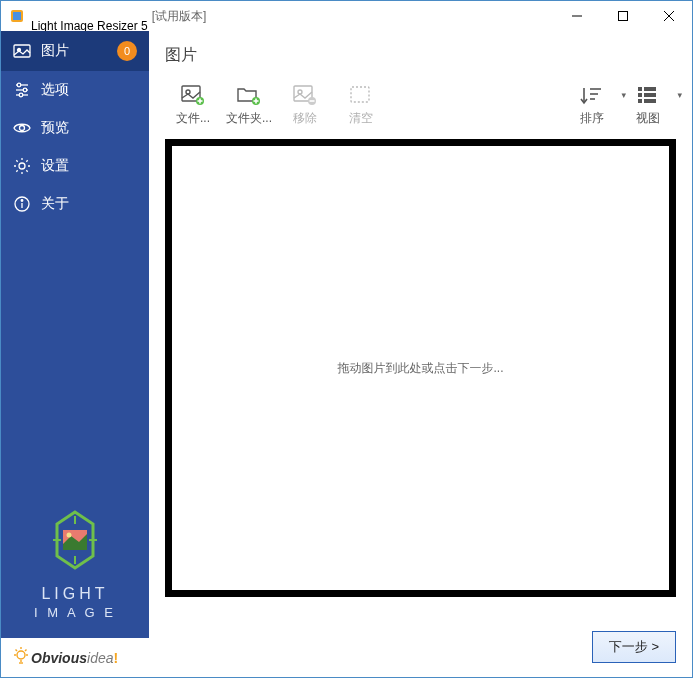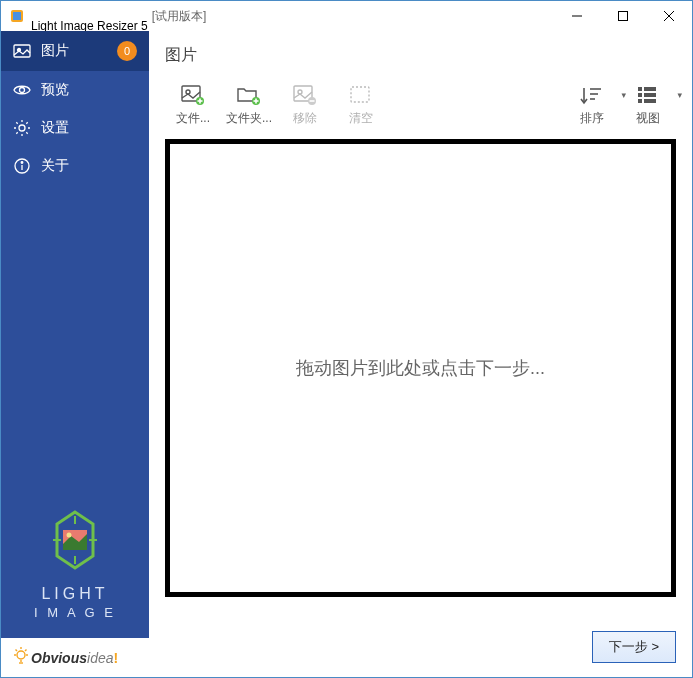--- a/index.html
+++ b/index.html
@@ -33,21 +33,21 @@
 
 .toolbar { display: flex; align-items: flex-start; border-bottom: 0; padding: 6px 0 8px 0; gap: 0; }
 .tool-group { display: flex; gap: 0; }
 .tool-btn { display: flex; flex-direction: column; align-items: center; min-width: 56px; padding: 2px 4px; cursor: pointer; font-size: 12px; color: #555; gap: 4px; position: relative; }
 .tool-btn.disabled { color: #b0b0b0; cursor: default; }
 .tool-btn .tool-icon { width: 26px; height: 22px; }
 .tool-btn .chev { position: absolute; right: -6px; top: 8px; font-size: 9px; color: #666; }
 .tool-btn.wide { min-width: 56px; }
 .toolbar .spacer { flex: 1; }
 
-.drop-area { flex: 1; border: 5px solid #000000; background: #fff; display: flex; align-items: center; justify-content: center; color: #666; font-size: 18px; margin-top: 2px; }
+.drop-area { flex: 1; border: 7px solid #000000; background: #fff; display: flex; align-items: center; justify-content: center; color: #666; font-size: 12px; margin-top: 2px; }
 
 .bottom-bar { display: flex; justify-content: flex-end; padding-top: 10px; }
 .next-btn { border: 1px solid #2a62b8; background: linear-gradient(#eef4fd, #dce9fb); padding: 6px 16px; font-size: 13px; color: #222; cursor: pointer; margin-top: 24px; }
 </style>
 </head>
 <body>
 
 <div class="titlebar">
   <span class="app-icon">
     <svg width="16" height="16" viewBox="0 0 16 16">
@@ -81,20 +81,33 @@
     <div class="sidebar-item active">
       <span class="icon">
           <svg width="18" height="18" viewBox="0 0 18 18" fill="none" stroke="#fff" stroke-width="1.3">
             <rect x="1" y="3" width="16" height="12" rx="1"></rect>
             <circle cx="6" cy="8" r="1.5" fill="#fff"></circle>
             <path d="M1 13 L6 9 L10 12 L14 8 L17 11"></path>
           </svg>
         </span>
       <span>图片</span>
       <span class="badge">0</span>
+    </div>
+    <div class="sidebar-item">
+      <span class="icon">
+          <svg width="18" height="18" viewBox="0 0 18 18" fill="none" stroke="#fff" stroke-width="1.3">
+            <line x1="3" y1="4" x2="15" y2="4"></line>
+            <circle cx="6" cy="4" r="1.8" fill="#2d4e9a"></circle>
+            <line x1="3" y1="9" x2="15" y2="9"></line>
+            <circle cx="12" cy="9" r="1.8" fill="#2d4e9a"></circle>
+            <line x1="3" y1="14" x2="15" y2="14"></line>
+            <circle cx="8" cy="14" r="1.8" fill="#2d4e9a"></circle>
+          </svg>
+        </span>
+      <span>选项</span>
     </div>
     <div class="sidebar-item">
       <span class="icon">
           <svg width="18" height="18" viewBox="0 0 18 18" fill="none" stroke="#fff" stroke-width="1.3">
             <path d="M1 9 C3 4 15 4 17 9 C15 14 3 14 1 9 Z"></path>
             <circle cx="9" cy="9" r="2.5"></circle>
           </svg>
         </span>
       <span>预览</span>
     </div>

